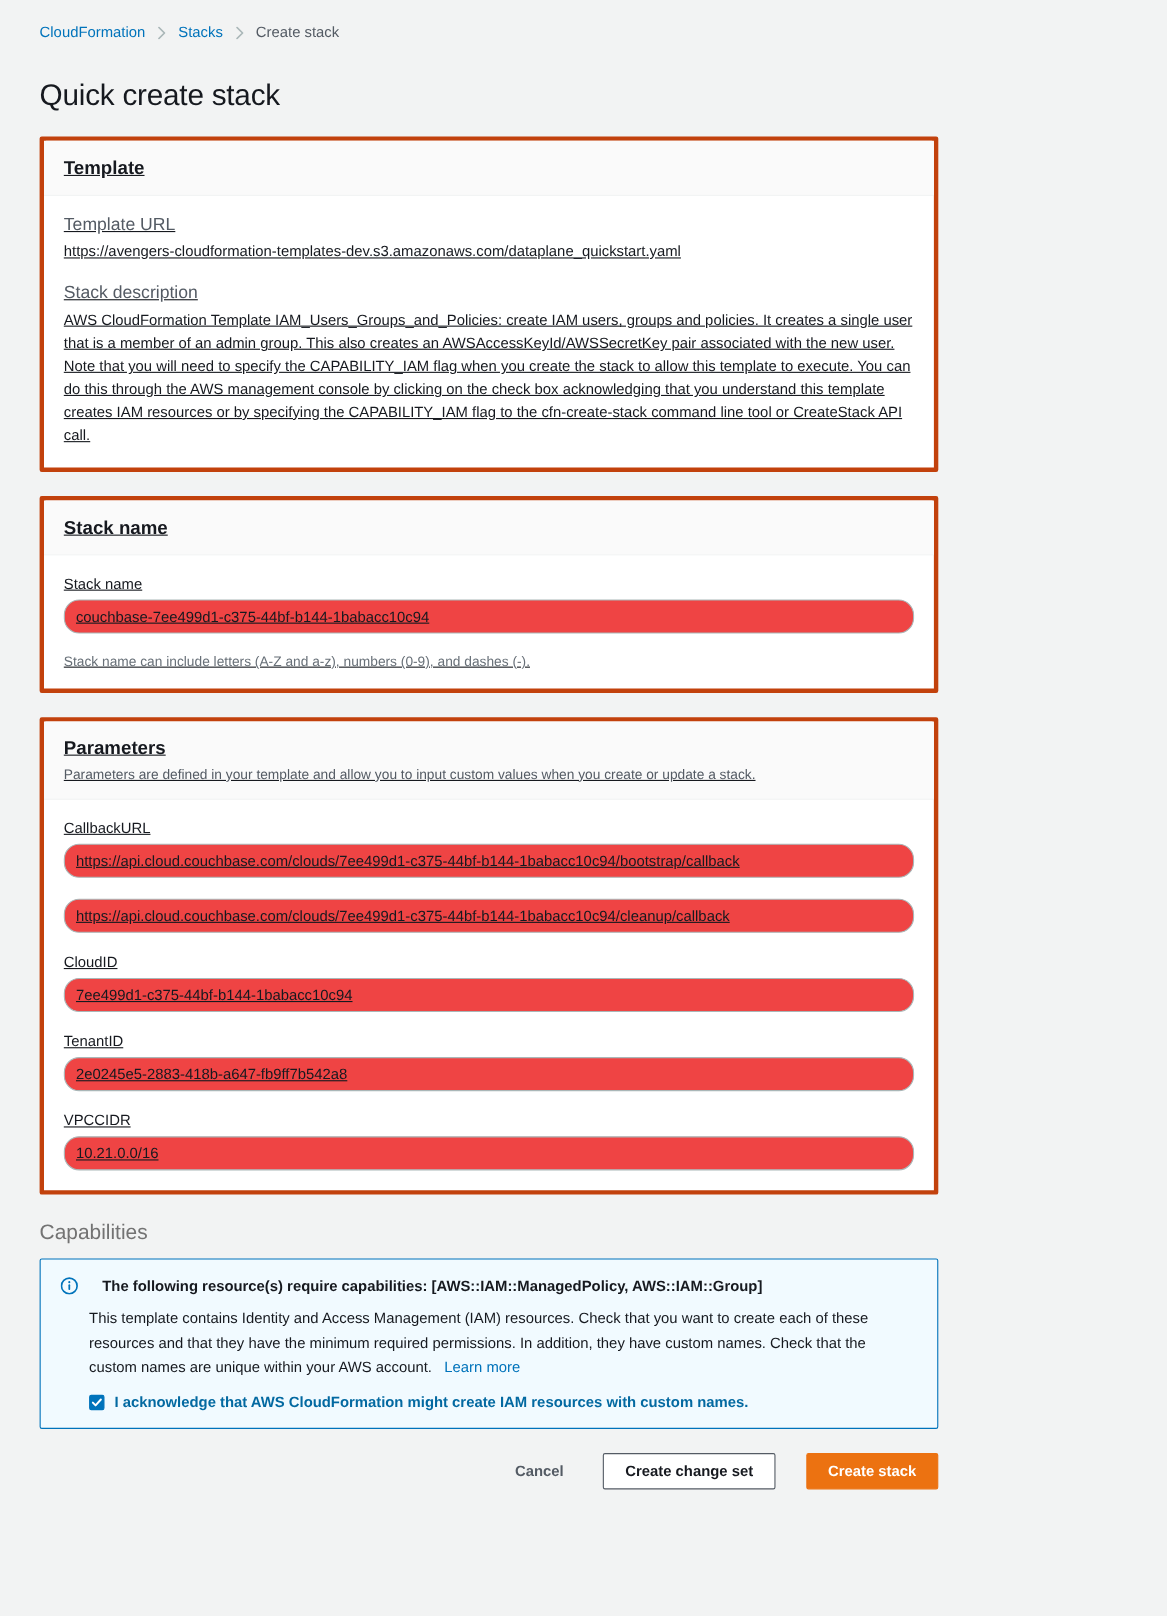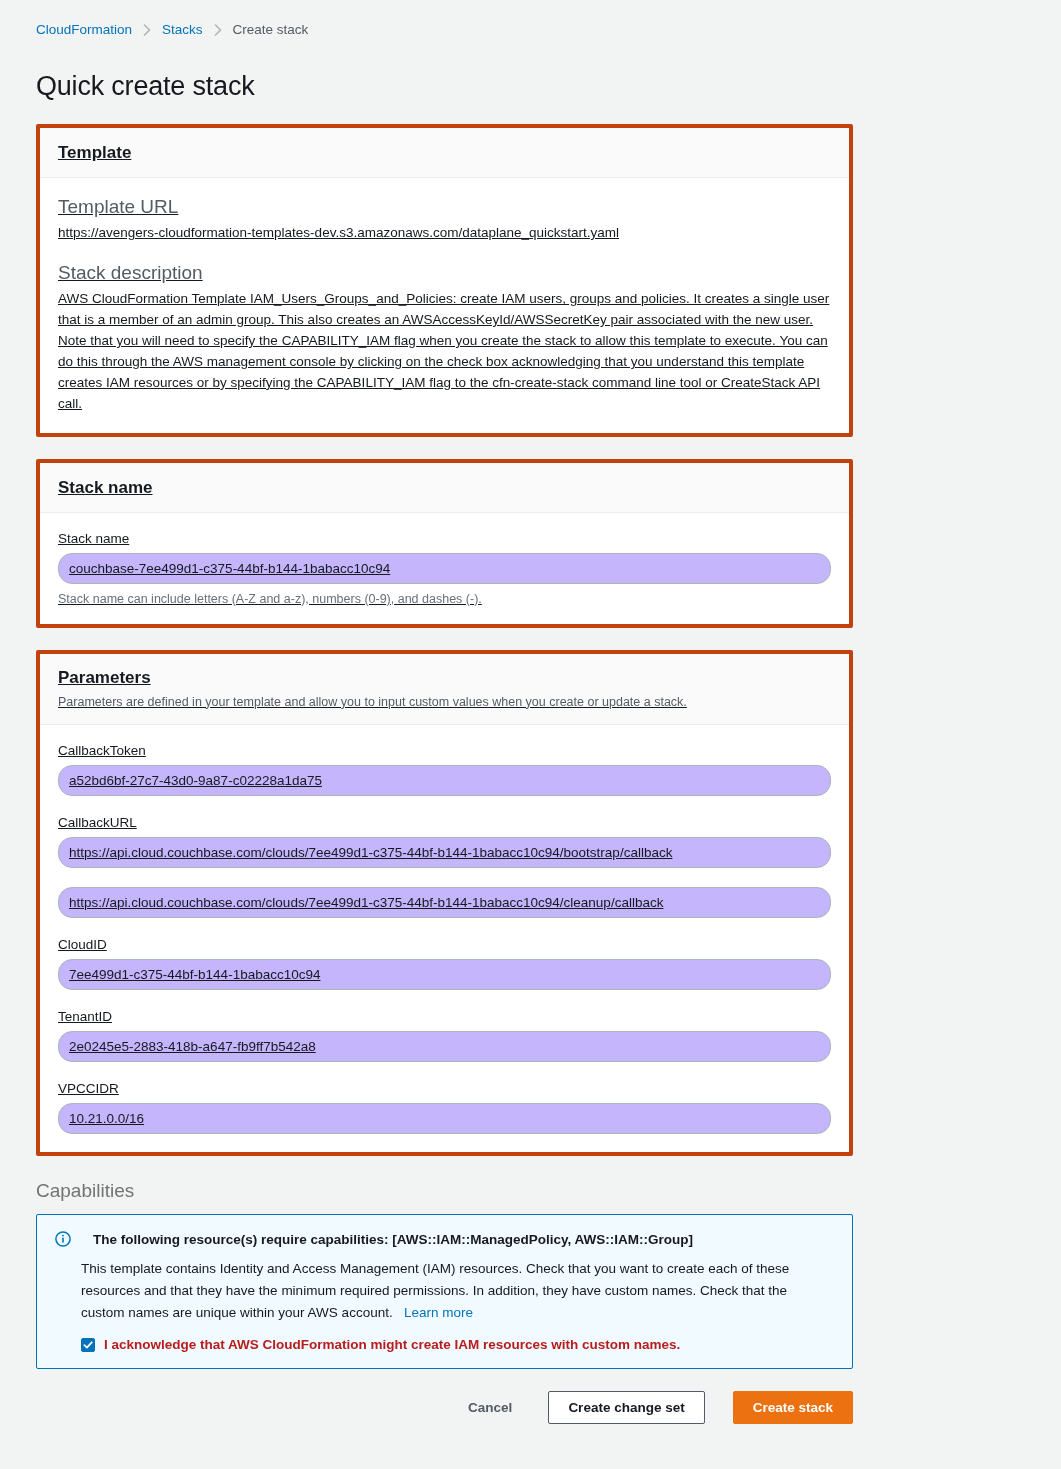--- a/index.html
+++ b/index.html
@@ -49,42 +49,42 @@
   }
   .card-head.no-sub { padding: 15px 18px 14px 18px; }
   .card-title { font-size: 17px; font-weight: bold; color: #16191f; }
   .card-sub { font-size: 12.5px; color: #545b64; margin-top: 5px; line-height: 1.45; }
   .card-body { padding: 18px; }
 
   
   .field { margin-bottom: 0; }
   .field + .field { margin-top: 19px; }
   .field-label {
-    font-size: 19px; color: #545b64; margin-bottom: 5px; display: block;
+    font-size: 16px; color: #545b64; margin-bottom: 5px; display: block;
   }
   .field-label.dark { color: #16191f; font-size: 13.5px; margin-bottom: 7px; }
   .field-value {
     font-size: 13.5px; color: #16191f; line-height: 1.5; word-break: break-all;
   }
   .paragraph {
     font-size: 13.5px; color: #16191f; line-height: 1.55;
   }
   .input {
     display: block; width: 100%;
     height: 31px; line-height: 29px;
     padding: 0 10px;
     font-family: "Liberation Sans", sans-serif;
     font-size: 13.5px; color: #16191f;
-    background: #c4b5fd;
+    background: #ef4444;
     border: 1px solid #aab7b8;
     border-radius: 14px;
     outline: none;
     overflow: hidden; white-space: nowrap; text-overflow: ellipsis;
   }
-  .hint { font-size: 12.5px; color: #687078; margin-top: 8px; }
+  .hint { font-size: 12.5px; color: #687078; margin-top: 18px; }
 
   
   .section-heading {
     font-size: 19px; font-weight: 400; color: #737373;
     margin: 24px 0 0 0;
   }
 
   
   .alert {
     margin-top: 12px;
@@ -109,21 +109,21 @@
     margin-top: 14px; padding-left: 26px;
   }
   .checkbox {
     flex: 0 0 auto; width: 14px; height: 14px;
     background: #0073bb; border: 1px solid #0073bb;
     border-radius: 2px;
     display: inline-flex; align-items: center; justify-content: center;
     margin-right: 9px; cursor: pointer;
   }
   .checkbox svg { display: block; }
-  .ack-label { font-size: 13.5px; font-weight: bold; color: #b91c1c; cursor: pointer; }
+  .ack-label { font-size: 13.5px; font-weight: bold; color: #0369a1; cursor: pointer; }
 
   
   .footer {
     display: flex; align-items: center; justify-content: flex-end;
     padding: 22px 0 26px 0; gap: 28px;
   }
   .btn {
     font-family: "Liberation Sans", sans-serif;
     font-size: 13.5px; font-weight: bold;
     border-radius: 2px; cursor: pointer;
@@ -194,24 +194,20 @@
     </div>
   </section>
 
   <section class="card">
     <div class="card-head">
       <div class="card-title">Parameters</div>
       <div class="card-sub">Parameters are defined in your template and allow you to input custom values when you create or update a stack.</div>
     </div>
     <div class="card-body">
       <div class="field">
-        <label class="field-label dark">CallbackToken</label>
-        <input class="input" type="text" value="a52bd6bf-27c7-43d0-9a87-c02228a1da75" style="">
-      </div>
-      <div class="field">
         <label class="field-label dark">CallbackURL</label>
         <input class="input" type="text" value="https://api.cloud.couchbase.com/clouds/7ee499d1-c375-44bf-b144-1babacc10c94/bootstrap/callback" style="">
       </div>
       <div class="field">
         <input class="input" type="text" value="https://api.cloud.couchbase.com/clouds/7ee499d1-c375-44bf-b144-1babacc10c94/cleanup/callback" style="">
       </div>
       <div class="field">
         <label class="field-label dark">CloudID</label>
         <input class="input" type="text" value="7ee499d1-c375-44bf-b144-1babacc10c94" style="">
       </div>

